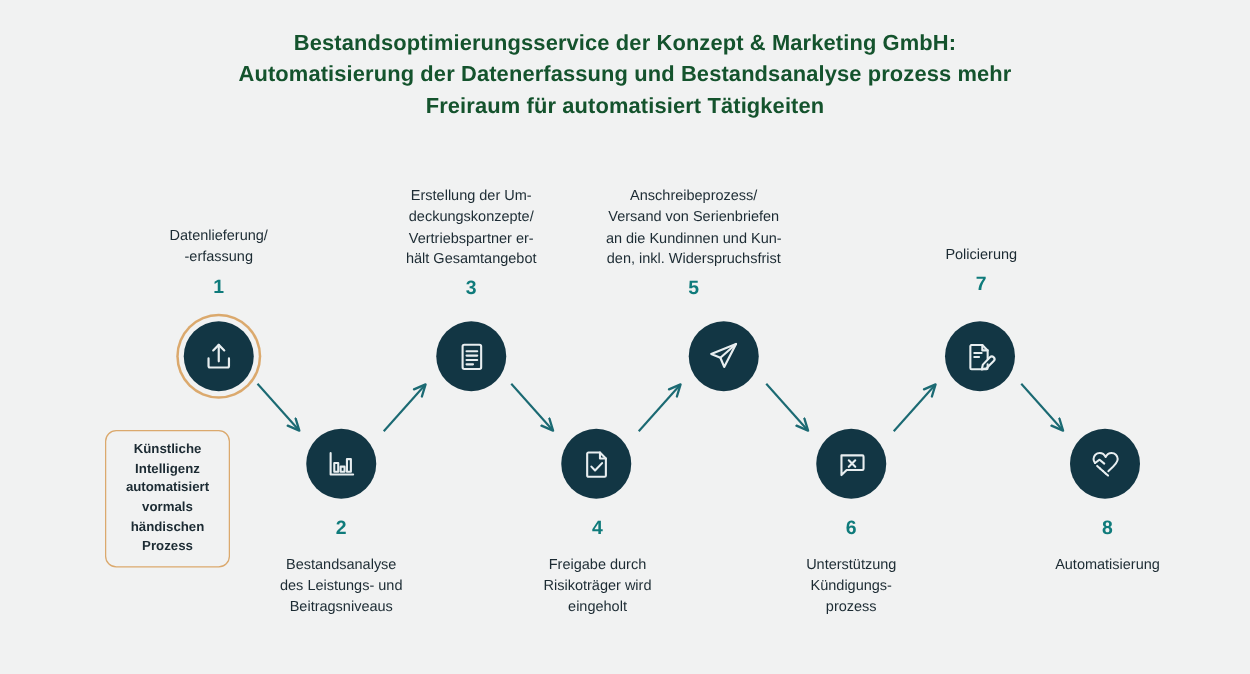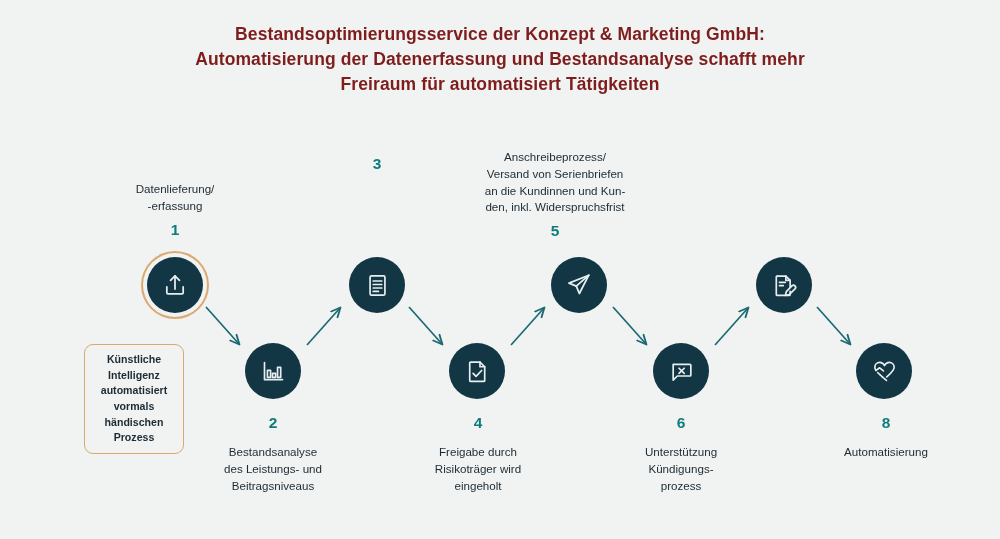--- a/index.html
+++ b/index.html
@@ -21,21 +21,21 @@
     height: 539px;
   }
 
   
   .title {
     position: absolute;
     top: 22px;
     left: 0;
     width: 1000px;
     text-align: center;
-    color: #7f1d1d;
+    color: #14532d;
     font-size: 17.5px;
     font-weight: bold;
     line-height: 1.42;
     letter-spacing: 0.1px;
   }
   .title .tline { display: block; }
 
   
   .flow-svg {
     position: absolute;
@@ -103,21 +103,21 @@
     padding: 4px;
   }
 </style>
 </head>
 <body>
 
 <div id="infographic">
 
   <div class="title">
     <span class="tline">Bestandsoptimierungsservice der Konzept &amp; Marketing GmbH:</span>
-    <span class="tline">Automatisierung der Datenerfassung und Bestandsanalyse schafft mehr</span>
+    <span class="tline">Automatisierung der Datenerfassung und Bestandsanalyse prozess mehr</span>
     <span class="tline">Freiraum für automatisiert Tätigkeiten</span>
   </div>
 
   <svg class="flow-svg" viewBox="0 0 1000 539">
     <defs>
       <marker id="ah" markerWidth="7" markerHeight="7" refX="5.6" refY="3.1" orient="auto" markerUnits="strokeWidth">
         <path d="M0.6,0.6 L6,3.1 L0.6,5.6" fill="none" stroke="#1b6a73" stroke-width="1.1" stroke-linecap="round" stroke-linejoin="round"></path>
       </marker>
     </defs>
     <g stroke="#1b6a73" stroke-width="1.7" fill="none" marker-end="url(#ah)">
@@ -158,20 +158,21 @@
         <rect x="15.6" y="8.3" width="2.8" height="8.9"></rect>
       </svg>
     </span>
   </div>
   <div class="caption below" style="left:191px; top:411px; width:164px;">
     <span class="num">2</span>
     <span class="txt">Bestandsanalyse<br>des Leistungs- und<br>Beitragsniveaus</span>
   </div>
 
   <div class="caption above" style="left:292px; top:149px; width:170px;">
+    <span class="txt">Erstellung der Um-<br>deckungskonzepte/<br>Vertriebspartner er-<br>hält Gesamtangebot</span>
     <span class="num">3</span>
   </div>
   <div class="node" style="left:349px; top:257px;">
     <span>
       <svg width="27" height="27" viewBox="0 0 24 24" fill="none" stroke="#e8eef0" stroke-width="1.5" stroke-linecap="round" stroke-linejoin="round">
         <rect x="5.4" y="3.4" width="13.2" height="17.2" rx="1.2"></rect>
         <path d="M8.2 8h7.6M8.2 11.1h7.6M8.2 14.2h7.6M8.2 17.3h4.6"></path>
       </svg>
     </span>
   </div>
@@ -209,20 +210,24 @@
         <path d="M4.6 5.6h14.8a0.9 0.9 0 0 1 0.9 0.9v8.6a0.9 0.9 0 0 1-0.9 0.9H8.3L4.6 19.6z"></path>
         <path d="M9.8 9.1l4.6 4.6M14.4 9.1l-4.6 4.6"></path>
       </svg>
     </span>
   </div>
   <div class="caption below" style="left:601px; top:411px; width:160px;">
     <span class="num">6</span>
     <span class="txt">Unterstützung<br>Kündigungs-<br>prozess</span>
   </div>
 
+  <div class="caption above" style="left:715px; top:196px; width:140px;">
+    <span class="txt">Policierung</span>
+    <span class="num">7</span>
+  </div>
   <div class="node" style="left:756px; top:257px;">
     <span>
       <svg width="27" height="27" viewBox="0 0 24 24" fill="none" stroke="#e8eef0" stroke-width="1.5" stroke-linecap="round" stroke-linejoin="round">
         <path d="M5.6 3.6h7.6L17 7.4v6.0"></path>
         <path d="M17 17.2v2.7a0.9 0.9 0 0 1-0.9 0.9H5.6a0.9 0.9 0 0 1-0.9-0.9V4.5a0.9 0.9 0 0 1 0.9-0.9"></path>
         <path d="M13.2 3.6v3.8H17"></path>
         <path d="M7.5 9.2h5.2M7.5 12.1h3.4"></path>
         <path d="M18.6 12.3a1.9 1.9 0 0 1 2.7 2.7l-5.1 5.1-3.4 0.8 0.8-3.4z"></path>
       </svg>
     </span>

